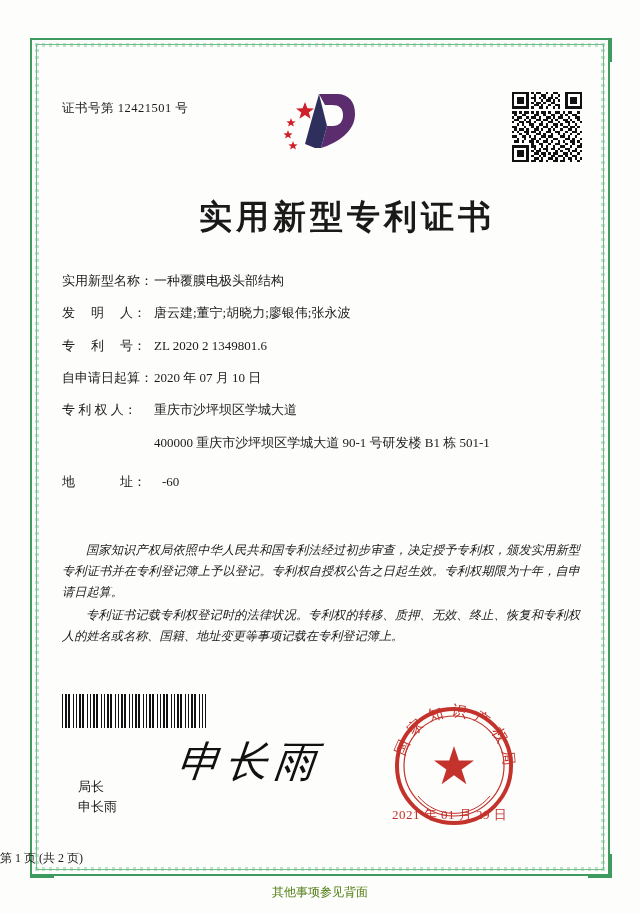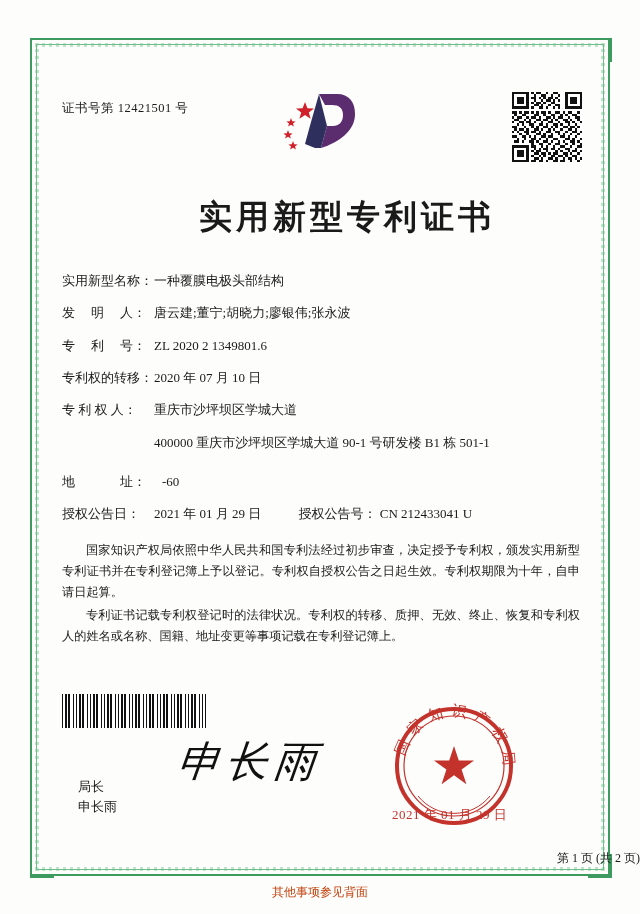--- a/index.html
+++ b/index.html
@@ -128,20 +128,21 @@
   }
 
   
   .para-block {
     position: absolute;
     left: 62px; top: 540px;
     width: 518px;
     font-size: 12.2px;
     line-height: 1.72;
     text-align: justify;
+    font-style: italic;
   }
   .para {
     text-indent: 24px;
     margin: 0 0 2px 0;
   }
 
   
   .barcode {
     position: absolute;
     left: 62px; top: 694px;
@@ -183,30 +184,30 @@
     font-size: 13px;
     color: #c4322c;
     letter-spacing: 0.5px;
   }
 
   
   .page-no {
     position: absolute;
     left: 0; top: 850px;
     width: 640px;
-    text-align: right;
+    text-align: left;
     font-size: 12px;
   }
   .footnote {
     position: absolute;
     left: 0; top: 884px;
     width: 640px;
     text-align: center;
     font-size: 12px;
-    color: #c2410c;
+    color: #4d7c0f;
   }
 </style>
 </head>
 <body>
 
 <div class="page">
 
   <div class="border-outer"></div>
   <div class="border-pattern"></div>
   <div class="border-inner"></div>
@@ -484,48 +485,40 @@
     <div class="field-row">
       <div class="field-label spread">
         <span>专</span>
         <span>利</span>
         <span>号：</span>
       </div>
       <div class="field-value">ZL 2020 2 1349801.6</div>
     </div>
 
     <div class="field-row">
-      <div class="field-label">专利权的转移：</div>
+      <div class="field-label">自申请日起算：</div>
       <div class="field-value">2020 年 07 月 10 日</div>
     </div>
 
     <div class="field-row">
       <div class="field-label">专 利 权 人：</div>
       <div class="field-value">重庆市沙坪坝区学城大道</div>
     </div>
 
     <div class="field-row">
       <div class="field-label spread">
         <span>地</span>
         <span>址：</span>
       </div>
       <div class="field-value">
         <span>400000  重庆市沙坪坝区学城大道 90-1 号研发楼 B1 栋 501-1</span>
         <span class="second-line">-60</span>
       </div>
     </div>
 
-    <div class="field-row">
-      <div class="field-label">授权公告日：</div>
-      <div class="field-value">
-        <span>2021 年 01 月 29 日</span>
-        <span class="inline-extra">授权公告号：</span>
-        <span>CN 212433041 U</span>
-      </div>
-    </div>
 
   </div>
 
   <div class="para-block">
     <p class="para">国家知识产权局依照中华人民共和国专利法经过初步审查，决定授予专利权，颁发实用新型专利证书并在专利登记簿上予以登记。专利权自授权公告之日起生效。专利权期限为十年，自申请日起算。</p>
     <p class="para">专利证书记载专利权登记时的法律状况。专利权的转移、质押、无效、终止、恢复和专利权人的姓名或名称、国籍、地址变更等事项记载在专利登记簿上。</p>
   </div>
 
   <div class="barcode"></div>
 

